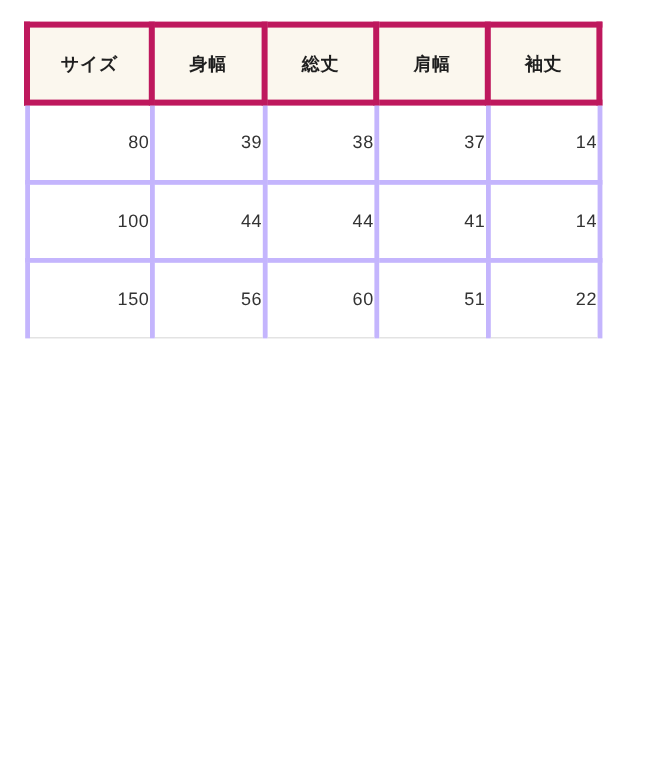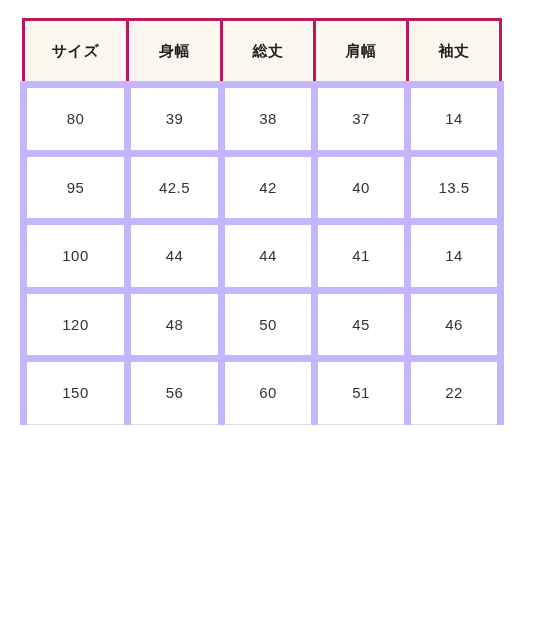--- a/index.html
+++ b/index.html
@@ -42,34 +42,34 @@
   table.size-table col.c-sleeve { width: 93px; }
 
   table.size-table th {
     background: #fbf7ee;
     color: #1f1f1f;
     font-weight: bold;
     font-size: 15px;
     height: 60px;
     text-align: center;
     vertical-align: middle;
-    border: 3px solid #be185d;
+    border: 5px solid #be185d;
     letter-spacing: 0.5px;
     padding: 0;
   }
 
   table.size-table td {
     background: #ffffff;
     color: #333333;
     font-weight: normal;
     font-size: 15px;
     height: 61.5px;
-    text-align: center;
+    text-align: right;
     vertical-align: middle;
-    border: 7px solid #c4b5fd;
+    border: 4px solid #c4b5fd;
     letter-spacing: 0.5px;
     padding: 0;
   }
 
   table.size-table tr:last-child td {
     border-bottom: 1px solid #dddddd;
   }
 </style>
 </head>
 <body>
@@ -95,39 +95,25 @@
       </thead>
       <tbody>
         <tr>
           <td>80</td>
           <td>39</td>
           <td>38</td>
           <td>37</td>
           <td>14</td>
         </tr>
         <tr>
-          <td>95</td>
-          <td>42.5</td>
-          <td>42</td>
-          <td>40</td>
-          <td>13.5</td>
-        </tr>
-        <tr>
           <td>100</td>
           <td>44</td>
           <td>44</td>
           <td>41</td>
           <td>14</td>
-        </tr>
-        <tr>
-          <td>120</td>
-          <td>48</td>
-          <td>50</td>
-          <td>45</td>
-          <td>46</td>
         </tr>
         <tr>
           <td>150</td>
           <td>56</td>
           <td>60</td>
           <td>51</td>
           <td>22</td>
         </tr>
       </tbody>
     </table>

